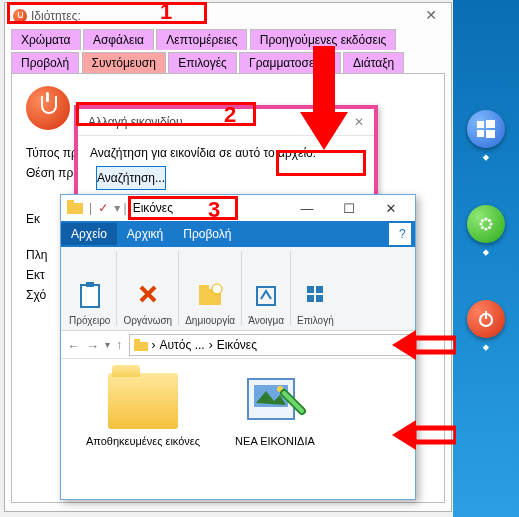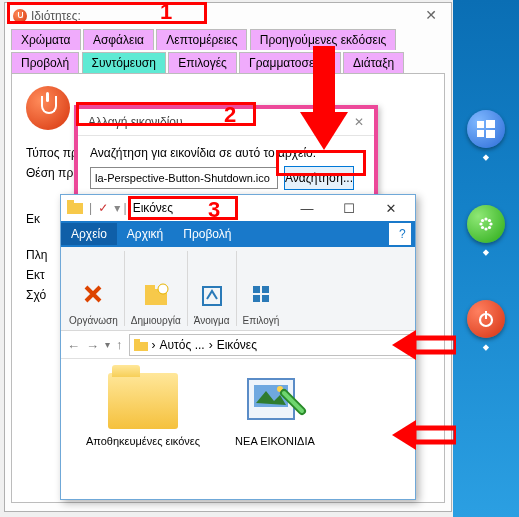--- a/index.html
+++ b/index.html
@@ -17,21 +17,21 @@
 
   
   .win-props { position: absolute; left: 4px; top: 2px; width: 448px; height: 510px;
                background: #fdfdfd; border:1px solid #b0b0b0; }
   .win-title { height: 24px; font-size: 12px; color:#555; padding: 4px 8px; display:flex; align-items:flex-end; gap:4px; }
   .title-ico { width:14px;height:14px;border-radius:50%;background:radial-gradient(circle at 35% 35%,#ff8b5a,#d6340c);position:relative;}
   .title-ico::after{content:"";position:absolute;left:5px;top:3px;width:3px;height:5px;border:1.5px solid #fff;border-top:none;border-radius:0 0 3px 3px;}
   .close-x { margin-left:auto; color:#666; font-size:14px; padding:0 6px; }
   .tabrow { padding: 2px 6px 0; white-space: nowrap; font-size: 12px; }
   .tab { display:inline-block; padding:3px 9px; border:1px solid #bcbcbc; border-bottom:none; background:#f0abfc; margin-right:-1px; position:relative; }
-  .tab.active { background:#5eead4; z-index:2; }
+  .tab.active { background:#fca5a5; z-index:2; }
   .tabpanel { border:1px solid #bcbcbc; margin:0 6px; height:430px; background:#fff; padding:12px 14px; font-size:12px; position:relative; }
   .big-icon { width:44px;height:44px;border-radius:50%;background:radial-gradient(circle at 33% 33%,#ff8b5a,#d6340c);display:inline-block;vertical-align:middle;margin-bottom:10px;position:relative;}
   .big-icon::after{content:"";position:absolute;left:15px;top:10px;width:12px;height:16px;border:2.5px solid #fff;border-top:none;border-radius:0 0 8px 8px;}
   .big-icon::before{content:"";position:absolute;left:20px;top:6px;width:3px;height:10px;background:#fff;border-radius:2px;}
   .prop-row { margin: 6px 0; }
 
   
   .win-icon { position:absolute; left:74px; top:105px; width:304px; height:162px; background:#fff; border:4px solid #ec4899; box-shadow:2px 2px 6px rgba(0,0,0,.25); }
   .dlg-title { font-size:12px; color:#444; padding:6px 10px; border-bottom:1px solid #e4e4e4; display:flex; }
   .dlg-body { padding:10px 12px; font-size:12px; }
@@ -137,21 +137,20 @@
 </div>
 
 <div class="win-icon">
   <div class="dlg-title">
     <span>Αλλαγή εικονιδίου</span>
     <span style="margin-left:auto;color:#888">✕</span>
   </div>
   <div class="dlg-body">
     <div>Αναζήτηση για εικονίδια σε αυτό το αρχείο:</div>
     <div style="margin-top:6px;display:flex;align-items:center">
-      <input class="dlg-input" value="la-Perspective-Button-Shutdown.ico" style="">
       <button class="dlg-btn">Αναζήτηση...</button>
     </div>
   </div>
 </div>
 
 <div class="win-exp">
   <div class="exp-title">
     <span>
       <svg width="16" height="14">
           <rect x="0" y="3" width="16" height="11" fill="#f7c94a"></rect>
@@ -167,20 +166,27 @@
     <span class="wbtn">☐</span>
     <span class="wbtn">✕</span>
   </div>
   <div class="exp-menu">
     <span class="file">Αρχείο</span>
     <span>Αρχική</span>
     <span>Προβολή</span>
     <span class="help">?</span>
   </div>
   <div class="ribbon">
+    <div class="rgroup">
+      <svg width="26" height="30">
+          <rect x="4" y="4" width="18" height="22" fill="#fff" stroke="#2a7ab8" stroke-width="2"></rect>
+          <rect x="9" y="1" width="8" height="5" fill="#2a7ab8"></rect>
+        </svg>
+      <span>Πρόχειρο</span>
+    </div>
     <div class="rgroup">
       <svg width="26" height="30">
           <path d="M6 6 L20 20 M20 6 L6 20" stroke="#d40" stroke-width="4"></path>
         </svg>
       <span>Οργάνωση</span>
     </div>
     <div class="rgroup">
       <svg width="26" height="30">
           <rect x="2" y="8" width="22" height="16" fill="#f7c94a"></rect>
           <rect x="2" y="4" width="10" height="6" fill="#f7c94a"></rect>

